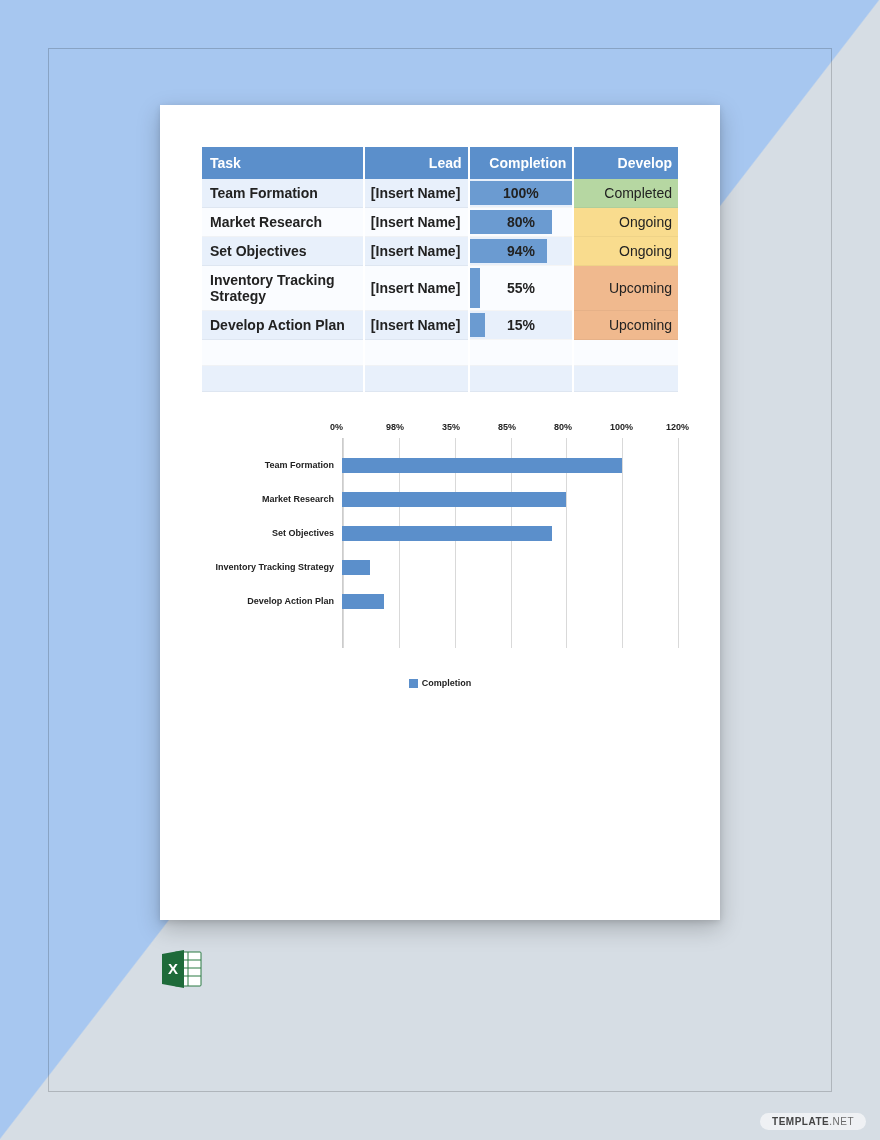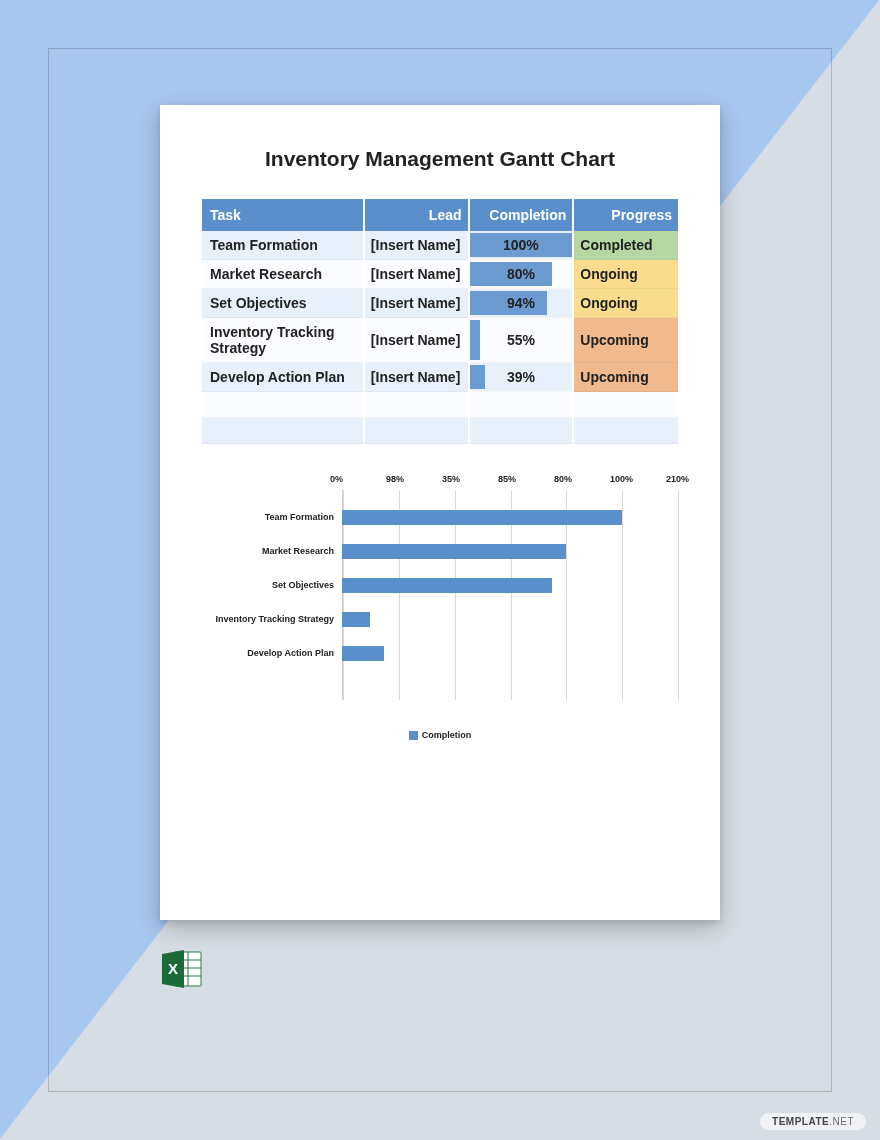--- a/index.html
+++ b/index.html
@@ -35,21 +35,21 @@
   }
   .row-alt td { background: #E8F0FB; }
   .row-norm td { background: #FAFCFF; }
   .task-cell { font-weight: 700; color: #222; padding-left: 8px !important; }
   .lead-cell { font-weight: 700; color: #222; margin-left: 13px; }
   .comp-cell { position: relative; text-align: center; font-weight: 700; color: #222; }
   .comp-bar {
     position: absolute; left: 0; top: 2px; bottom: 2px; background: #6B9BD1;
   }
   .comp-label { position: relative; z-index: 1; }
-  .prog-cell { text-align: left; font-weight: 700; color: #222; }
+  .prog-cell { text-align: right; font-weight: 400; color: #222; }
   .prog-completed { background: #B6D7A2 !important; }
   .prog-ongoing   { background: #F9DC8E !important; }
   .prog-upcoming  { background: #F0B98E !important; }
   .row-spacer td { height: 26px; }
 
   .chart {
     margin-top: 30px; position: relative;
   }
   .axis-row { display: flex; }
   .axis-label-col { width: 140px; }
@@ -79,35 +79,34 @@
   }
   .watermark b { color: #444; font-weight: 700; }
 </style>
 </head>
 <body>
 
 <div class="stage">
   <div class="frame"></div>
 
   <div class="page">
-    <h1 class="page-title">Inventory Management Gantt Chart</h1>
 
     <table class="data">
       <colgroup>
         <col style="width:34%">
           <col style="width:22%">
           <col style="width:22%">
           <col style="width:22%">
       </colgroup>
       <thead>
         <tr>
           <th>Task</th>
           <th>Lead</th>
           <th>Completion</th>
-          <th style="border-right:none">Progress</th>
+          <th style="border-right:none">Develop</th>
         </tr>
       </thead>
       <tbody id="table-body">
           <tr class="row-alt">
             <td class="task-cell">Team Formation</td>
             <td class="lead-cell">[Insert Name]</td>
             <td class="comp-cell">
               <div class="comp-bar" style="width: 100%;"></div>
               <div class="comp-label">100%</div>
             </td>
@@ -138,21 +137,21 @@
               <div class="comp-bar" style="width: 10%;"></div>
               <div class="comp-label">55%</div>
             </td>
             <td class="prog-cell prog-upcoming" style="border-right: none;">Upcoming</td>
           </tr>
           <tr class="row-alt">
             <td class="task-cell">Develop Action Plan</td>
             <td class="lead-cell">[Insert Name]</td>
             <td class="comp-cell">
               <div class="comp-bar" style="width: 15%;"></div>
-              <div class="comp-label">39%</div>
+              <div class="comp-label">15%</div>
             </td>
             <td class="prog-cell prog-upcoming" style="border-right: none;">Upcoming</td>
           </tr>
           <tr class="row-norm row-spacer">
             <td></td>
             <td></td>
             <td></td>
             <td style="border-right: none;"></td>
           </tr>
           <tr class="row-alt row-spacer">
@@ -181,21 +180,21 @@
               <div class="tick" style="position: absolute; left: 50%;">
                 <span>85%</span>
               </div>
               <div class="tick" style="position: absolute; left: 66.6667%;">
                 <span>80%</span>
               </div>
               <div class="tick" style="position: absolute; left: 83.3333%;">
                 <span>100%</span>
               </div>
               <div class="tick" style="position: absolute; left: 100%;">
-                <span>210%</span>
+                <span>120%</span>
               </div>
             </div>
         </div>
       </div>
       <div style="display:flex">
         <div class="axis-label-col"></div>
         <div class="axis-plot">
           <div class="plot-area" id="plot-area">
               <div class="grid-line" style="left: 0%;"></div>
               <div class="grid-line" style="left: 16.6667%;"></div>

